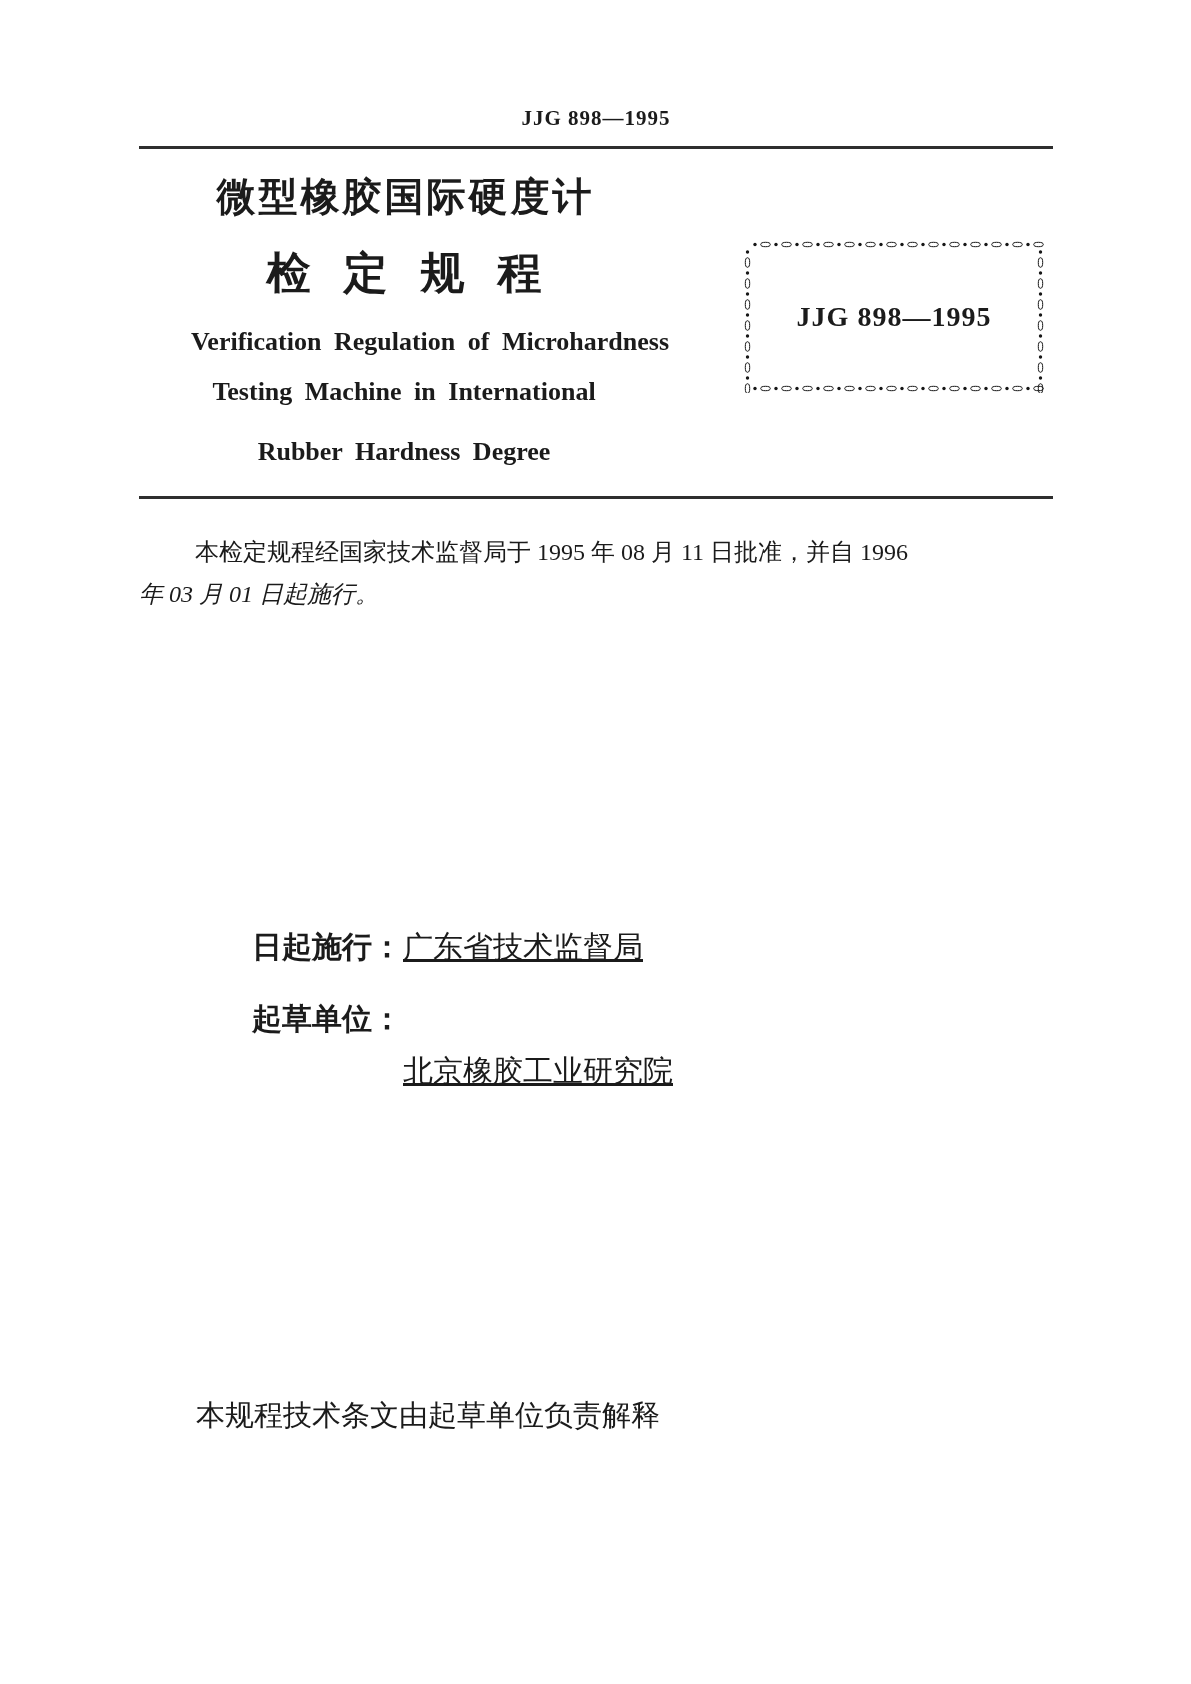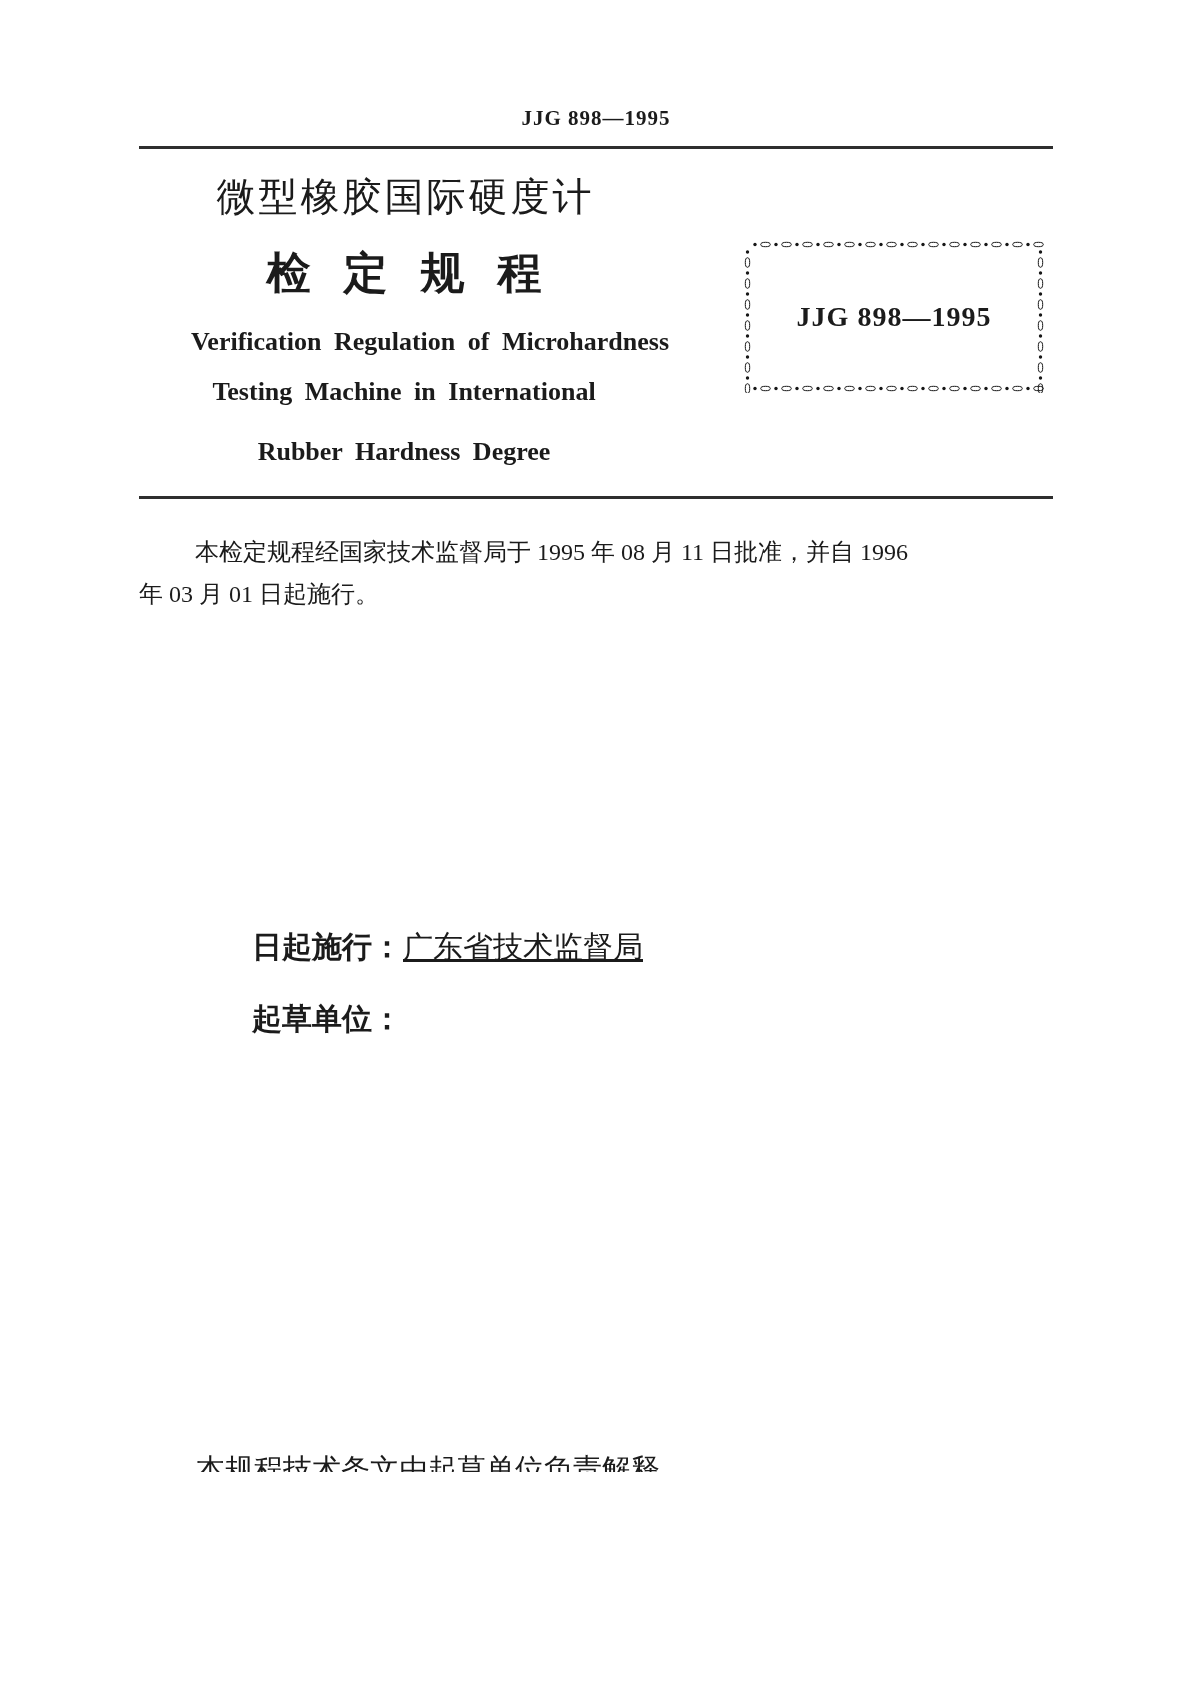--- a/index.html
+++ b/index.html
@@ -35,21 +35,21 @@
 
   .title-block {
     position: absolute;
     left: 139px;
     top: 177px;
     width: 530px;
     text-align: center;
   }
   .title-cn-1 {
     font-family: "Liberation Sans", sans-serif;
-    font-weight: normal;
+    font-weight: bold;
     font-size: 39px;
     line-height: 40px;
     letter-spacing: 3px;
     padding-left: 3px;
     white-space: nowrap;
   }
   .title-cn-2 {
     font-family: "Liberation Sans", sans-serif;
     font-weight: bold;
     font-size: 44px;
@@ -92,21 +92,21 @@
 
   .approval {
     position: absolute;
     left: 139px;
     top: 531px;
     width: 914px;
     font-size: 24px;
     line-height: 42px;
   }
   .approval .line-1 { text-indent: 56px; white-space: nowrap; }
-  .approval .line-2 { white-space: nowrap; }
+  .approval .line-2 { white-space: nowrap; font-style: italic; }
 
   .orgs {
     position: absolute;
     left: 252px;
     top: 930px;
     font-size: 30px;
   }
   .org-row { display: flex; line-height: 34px; margin-bottom: 38px; }
   .org-row.tight { margin-bottom: 18px; }
   .org-label {
@@ -118,21 +118,21 @@
   }
   .org-value {
     font-family: "Liberation Serif", serif;
     white-space: nowrap;
     text-decoration: underline;
   }
 
   .footer-note {
     position: absolute;
     left: 196px;
-    top: 1450px;
+    top: 1396px;
     font-size: 29px;
     white-space: nowrap;
   }
 </style>
 </head>
 <body>
 
 <div class="page">
 
   <div class="header-number">JJG 898—1995</div>
@@ -245,17 +245,21 @@
   </div>
 
   <div class="orgs">
     <div class="org-row">
       <span class="org-label">日起施行：</span>
       <span class="org-value">广东省技术监督局</span>
     </div>
     <div class="org-row tight">
       <span class="org-label">起草单位：</span>
     </div>
+    <div class="org-row">
+      <span class="org-label"></span>
+      <span class="org-value">北京橡胶工业研究院</span>
+    </div>
   </div>
 
   <div class="footer-note">本规程技术条文由起草单位负责解释</div>
 
 </div>
 
 </body></html>

